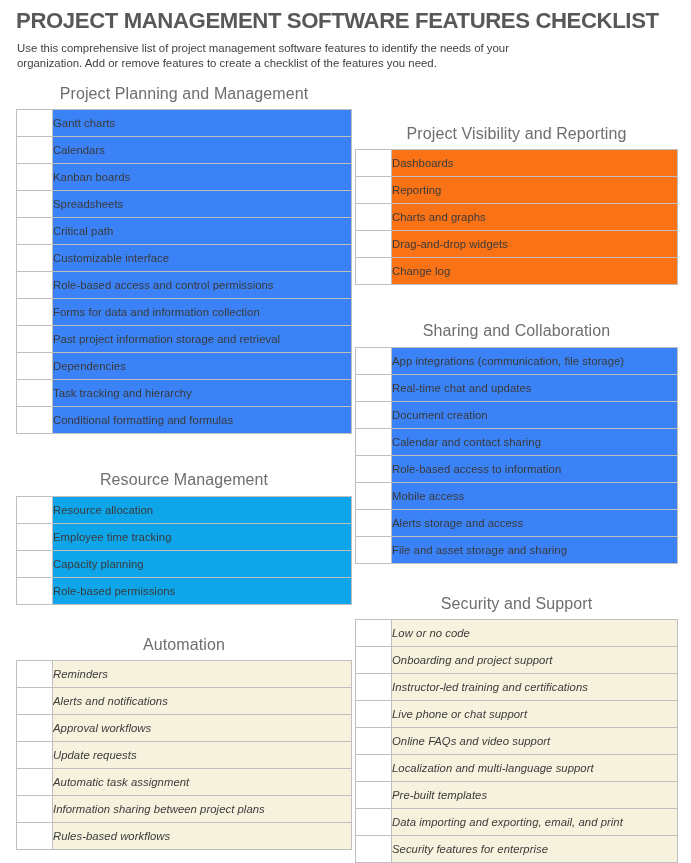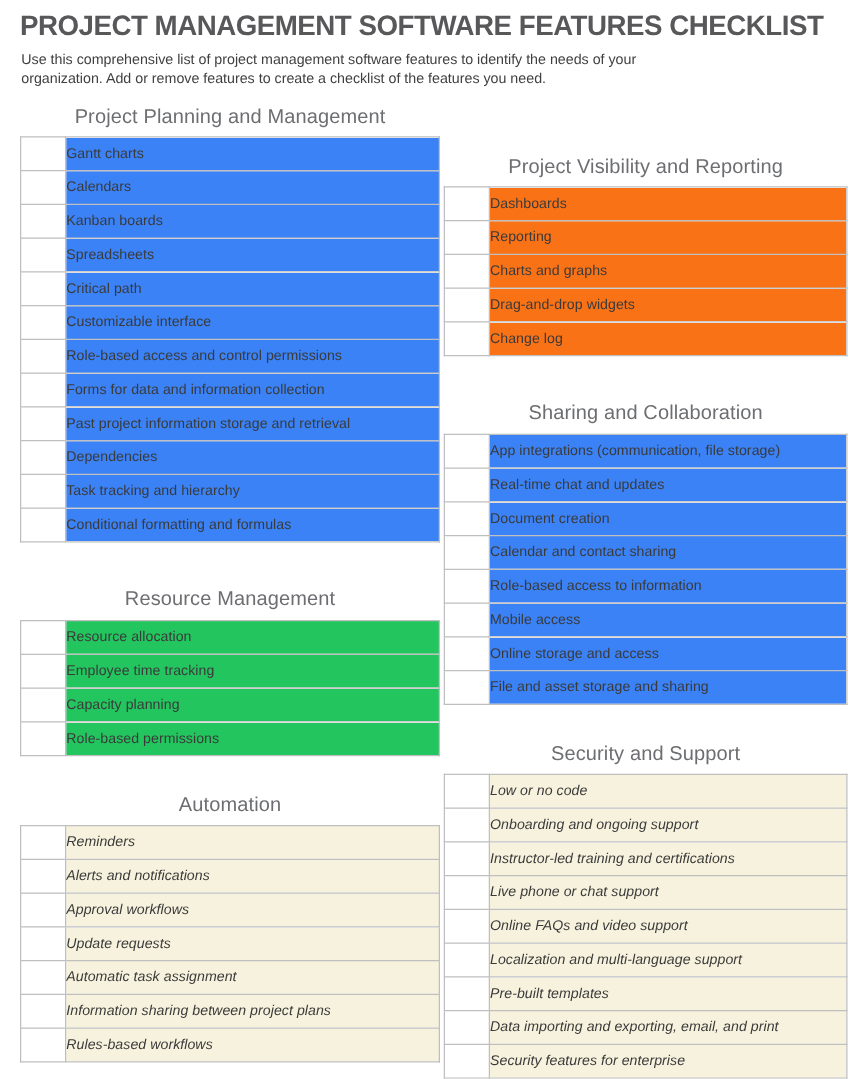--- a/index.html
+++ b/index.html
@@ -87,21 +87,21 @@
     font-size: 11.3px;
     color: #3a3a3a;
     letter-spacing: 0.05px;
     line-height: 1.25;
     white-space: nowrap;
     overflow: hidden;
   }
 
   
   .theme-plain   td.label-cell { background: #3b82f6; }
-  .theme-gray    td.label-cell { background: #22c55e; }
+  .theme-gray    td.label-cell { background: #0ea5e9; }
   .theme-blue    td.label-cell { background: #f97316; }
   .theme-cream   td.label-cell { background: #f7f2dd; font-style: italic; }
   .gap-md { height: 26px; }
   .gap-lg { height: 32px; }
 </style>
 </head>
 <body>
 
 <div class="page">
 
@@ -290,21 +290,21 @@
               <tr>
                 <td class="check-cell"></td>
                 <td class="label-cell">Role-based access to information</td>
               </tr>
               <tr>
                 <td class="check-cell"></td>
                 <td class="label-cell">Mobile access</td>
               </tr>
               <tr>
                 <td class="check-cell"></td>
-                <td class="label-cell">Online storage and access</td>
+                <td class="label-cell">Alerts storage and access</td>
               </tr>
               <tr>
                 <td class="check-cell"></td>
                 <td class="label-cell">File and asset storage and sharing</td>
               </tr>
             </tbody>
           </table>
       </div>
 
       <div class="gap-md"></div>
@@ -312,21 +312,21 @@
       <div class="section">
         <h2 class="section-title">Security and Support</h2>
         <table class="checklist theme-cream">
             <tbody>
               <tr>
                 <td class="check-cell"></td>
                 <td class="label-cell">Low or no code</td>
               </tr>
               <tr>
                 <td class="check-cell"></td>
-                <td class="label-cell">Onboarding and ongoing support</td>
+                <td class="label-cell">Onboarding and project support</td>
               </tr>
               <tr>
                 <td class="check-cell"></td>
                 <td class="label-cell">Instructor-led training and certifications</td>
               </tr>
               <tr>
                 <td class="check-cell"></td>
                 <td class="label-cell">Live phone or chat support</td>
               </tr>
               <tr>

